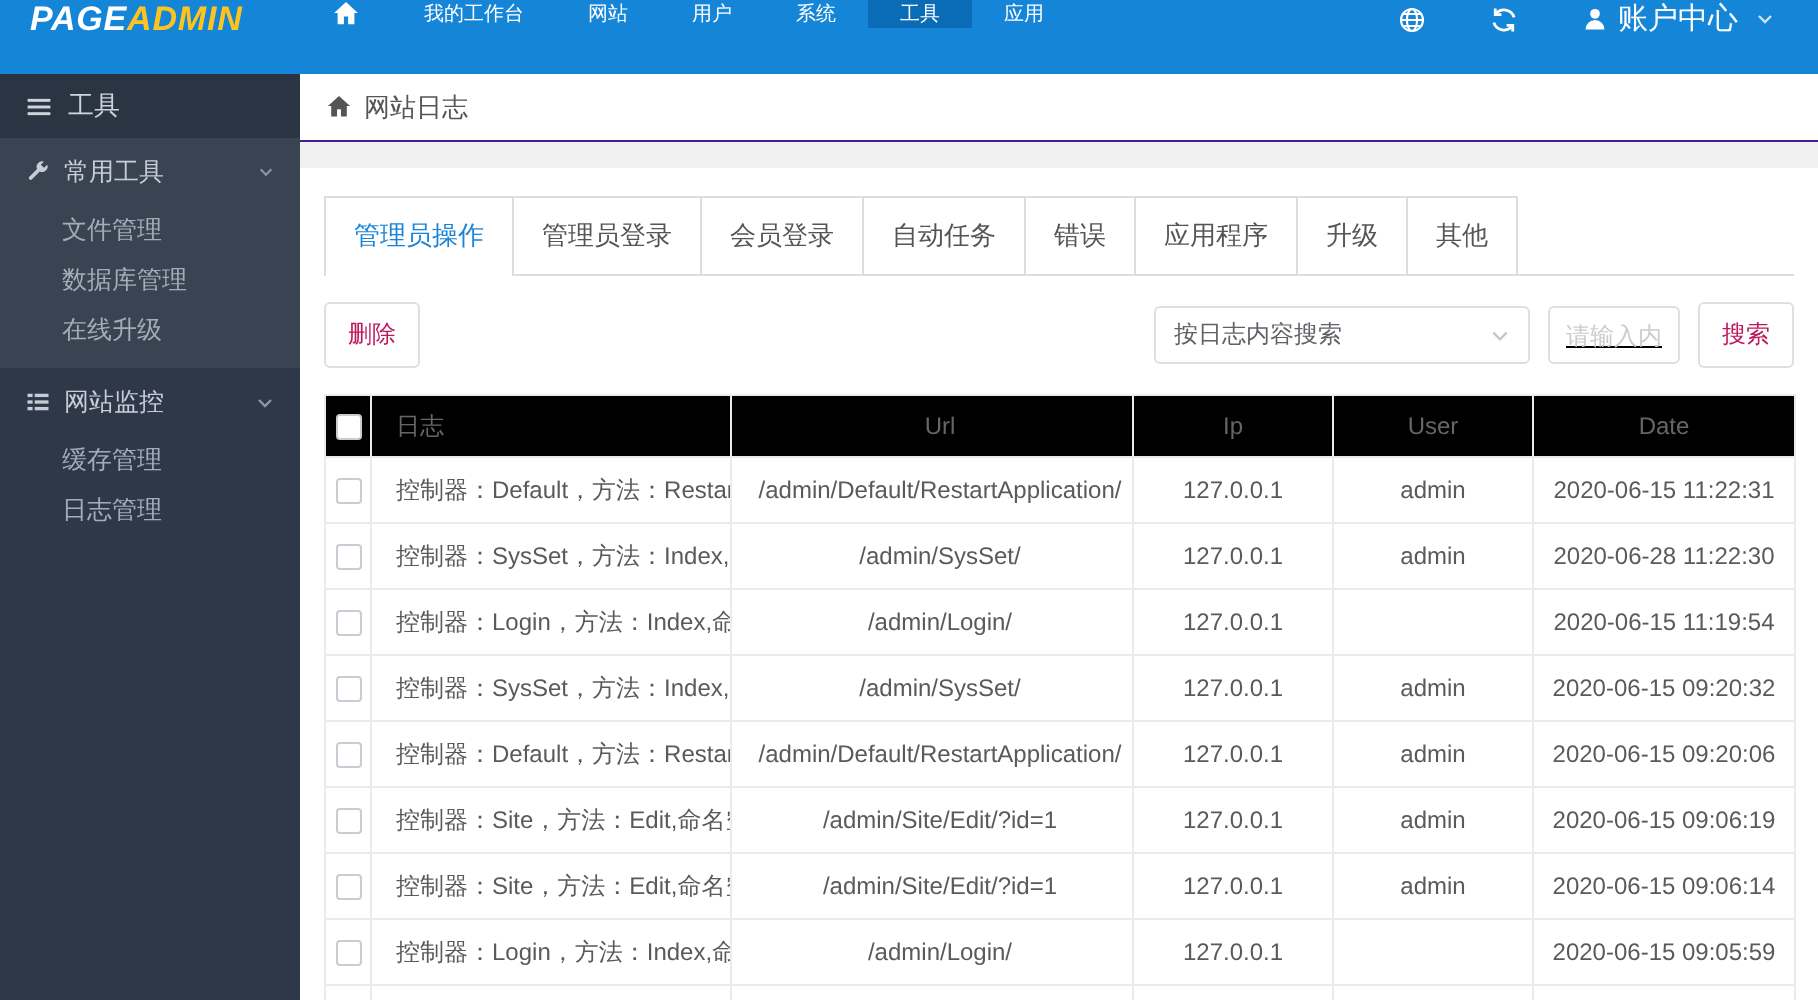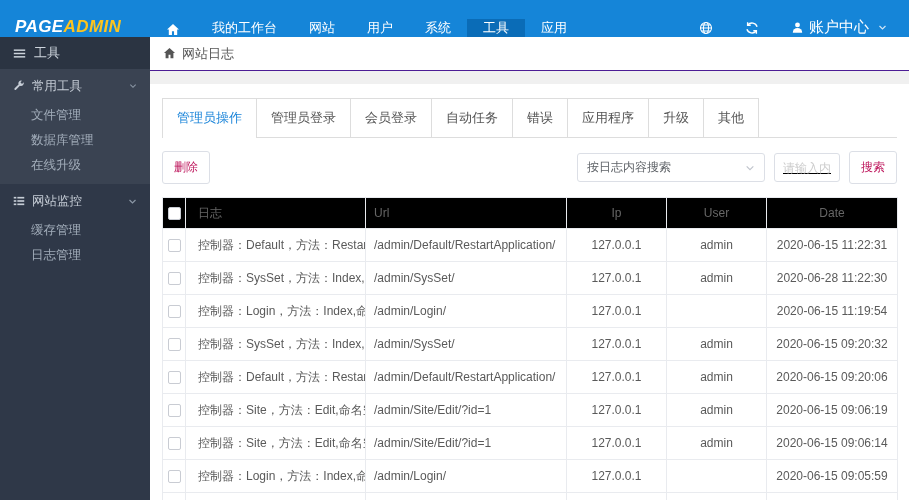--- a/index.html
+++ b/index.html
@@ -1,27 +1,27 @@
 <!DOCTYPE html>
 <html><head>
 <meta charset="utf-8">
 <style>
   * { margin:0; padding:0; box-sizing:border-box; }
   html,body { width:909px; height:500px; overflow:hidden;
     font-family:"Liberation Sans","DejaVu Sans",sans-serif; background:#f0f0f0; }
 
   
   .topbar { position:absolute; top:0; left:0; width:909px; height:37px;
-    background:#1585d8; display:flex; align-items:flex-end; color:#fff; z-index:20; }
+    background:#1585d8; display:flex; align-items:flex-start; color:#fff; z-index:20; }
   .brand { width:150px; display:flex; align-items:center; padding-left:15px;
     font-style:italic; font-weight:bold; font-size:17px; letter-spacing:.4px; }
   .brand .p1 { color:#fff; } .brand .p2 { color:#fdc41f; }
   .nav-home { width:46px; display:flex; align-items:center; justify-content:center; cursor:pointer; }
   .topnav { display:flex; align-items:stretch; }
-  .nav-item { display:flex; align-items:center; padding:0 16px; font-size:13px; cursor:pointer; }
+  .nav-item { display:flex; align-items:center; padding:0 16px; font-size:10px; cursor:pointer; }
   .nav-item.active { background:#0a6cb7; }
   .topbar-right { margin-left:auto; display:flex; align-items:center; padding-right:16px; }
   .tb-icon-btn { display:flex; align-items:center; padding:0 16px; cursor:pointer; height:100%; }
   .account { display:flex; align-items:center; gap:5px; padding:0 6px 0 16px; font-size:15px; cursor:pointer;font-family:Liberation Serif, serif; }
   .icon { display:inline-flex; align-items:center; justify-content:center; }
   .icon svg { display:block; }
 
   
   .sidebar { position:absolute; top:37px; left:0; width:150px; height:463px; background:#2f3848; }
   .sb-title { height:32px; display:flex; align-items:center; gap:8px; padding:0 13px;
@@ -62,21 +62,21 @@
     font-family:"Liberation Sans","DejaVu Sans",sans-serif;text-decoration:underline; }
   .search-input::placeholder { color:#ccc; }
 
   
   table { width:100%; border-collapse:collapse; table-layout:fixed; }
   th, td { border:1px solid #e9ebef; font-size:12px; font-weight:normal; overflow:hidden;
     white-space:nowrap; }
   th { background:#000000; color:#666; height:31px; }
   td { color:#5a5a5a; height:33px; background:#fff; }
   .col-log, .col-url { text-align:left; padding-left:12px; }
-  th.col-url, td.col-url { padding-left:8px; }
+  th.col-url, td.col-url { padding-left:8px;text-align:center; }
   .col-ip, .col-user, .col-date, .col-check { text-align:center; }
   .checkbox { display:inline-block; width:13px; height:13px; border:1px solid #c9ccd3;
     border-radius:2px; background:#fff; vertical-align:middle; cursor:pointer; }
 </style>
 </head>
 <body>
 
 <div class="topbar">
   <div class="brand">
     <span class="p1">PAGE</span>

